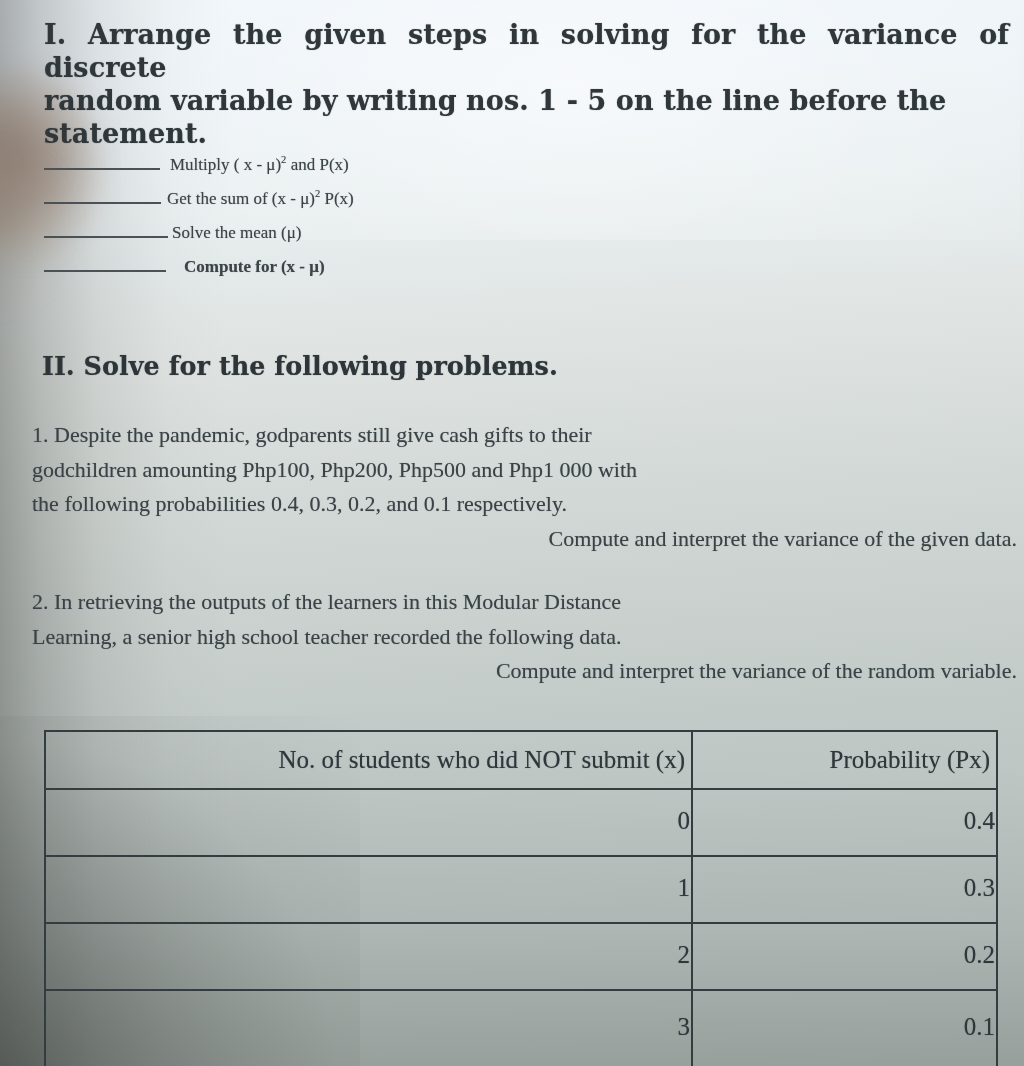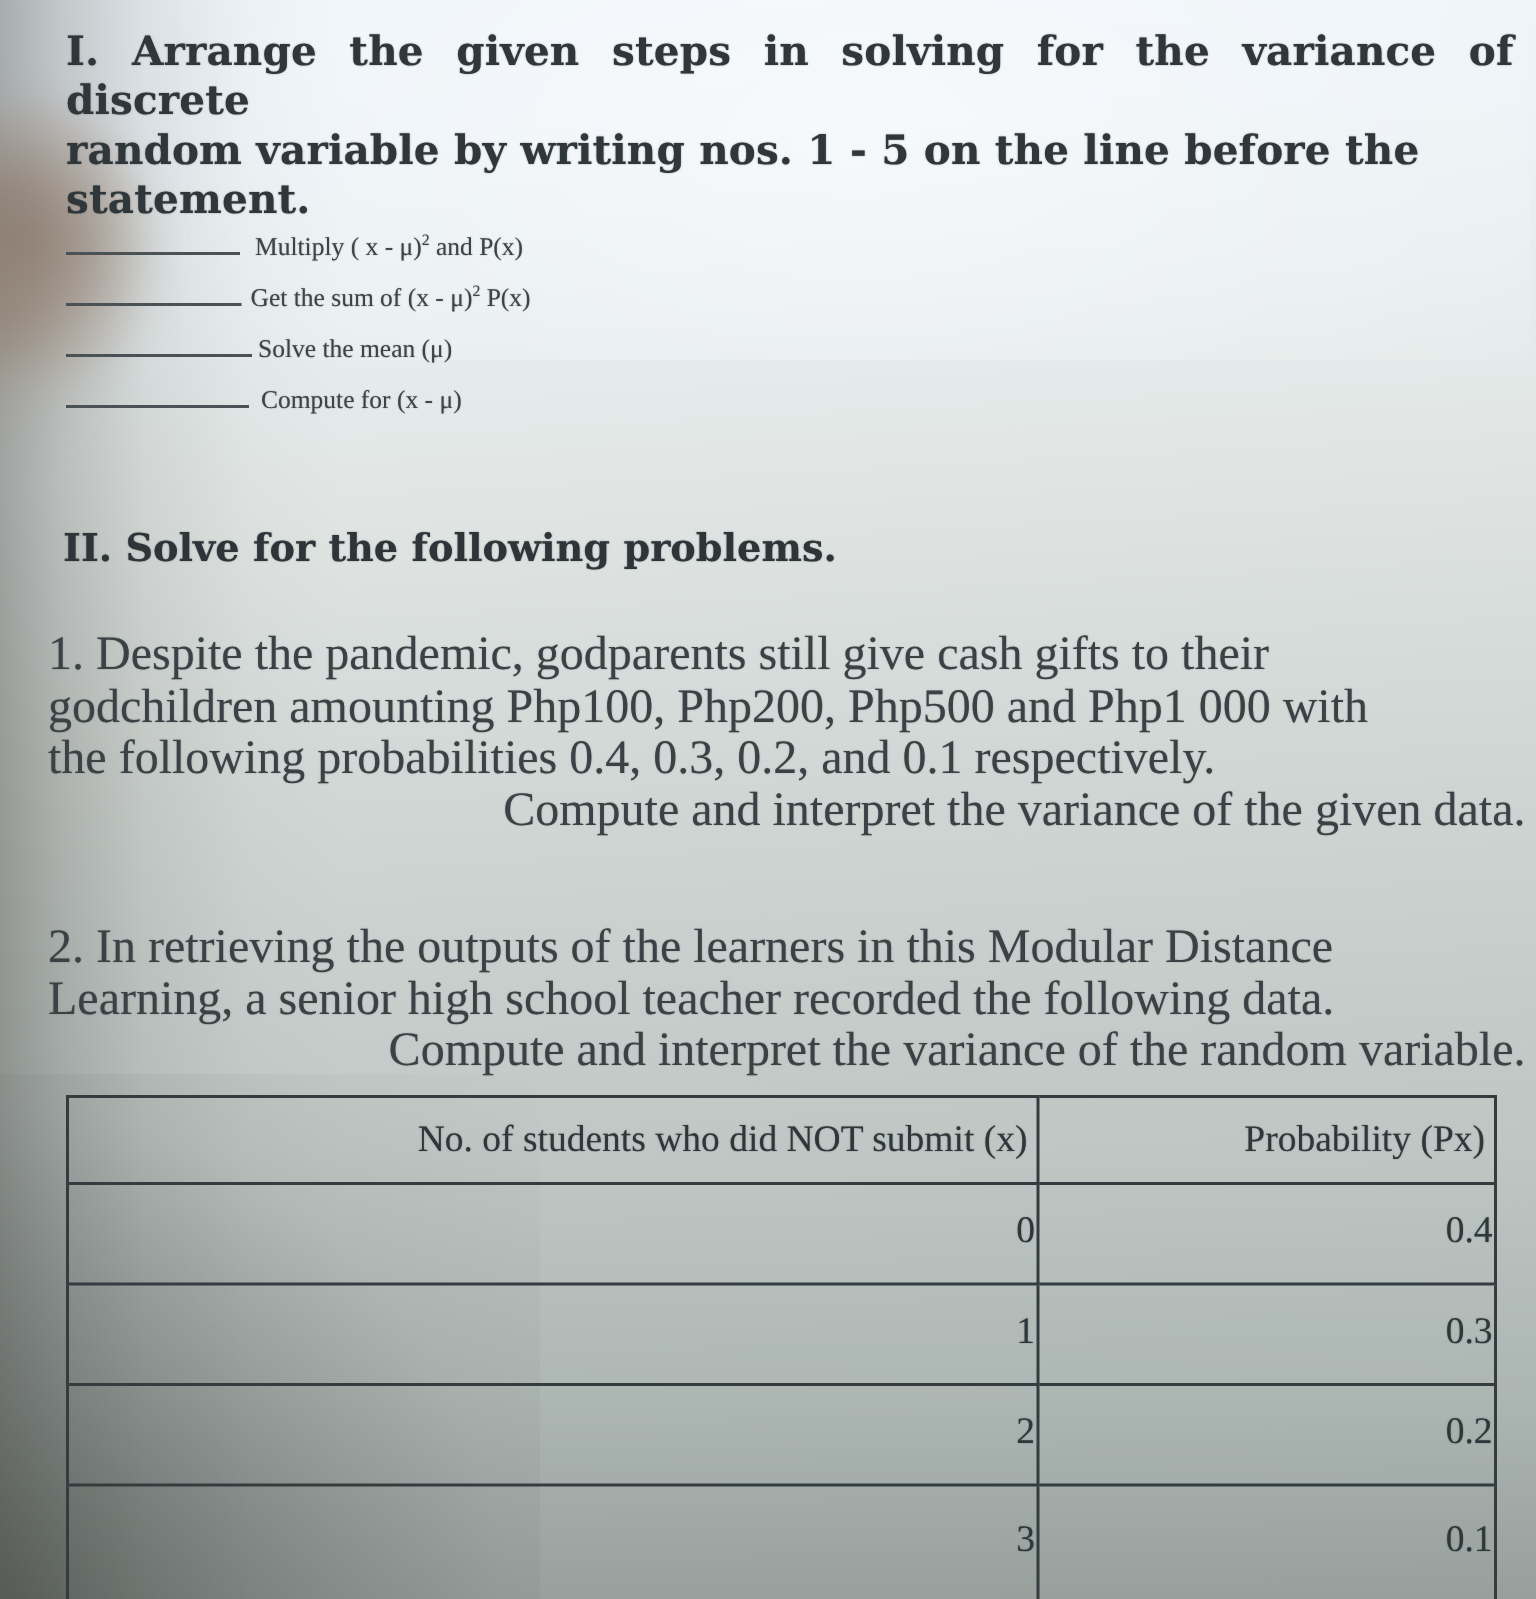--- a/index.html
+++ b/index.html
@@ -169,29 +169,29 @@
     line-height: 33px;
     color: #2e3539;
     text-shadow: 0 0 1.1px rgba(46,53,57,0.55);
   }
 
   .problem {
     position: absolute;
     left: 32px;
     width: 985px;
     font-family: "Liberation Serif", "DejaVu Serif", serif;
-    font-size: 32px;
+    font-size: 22px;
     line-height: 34.5px;
     text-align: justify;
     color: #3a4246;
     text-shadow: 0 0 1px rgba(58,66,70,0.42);
   }
   .problem .lastline { text-align: right; }
   #problem-1 { top: 418px; }
-  #problem-2 { top: 585px; margin-top: 28px; }
+  #problem-2 { top: 585px; }
 
   
   #data-table {
     position: absolute;
     left: 44px;
     top: 730px;
     width: 952px;
     border-collapse: collapse;
     table-layout: fixed;
     font-family: "Liberation Serif", "DejaVu Serif", serif;
@@ -237,21 +237,21 @@
     <div class="instruction">
       <div>I. Arrange the given steps in solving for the variance of discrete</div>
       <div>random variable by writing nos. 1 - 5 on the line before the</div>
       <div class="lastline">statement.</div>
     </div>
 
     <div id="steps">
         <div class="step"><span class="blank" style="width: 116px;"></span><span class="step-text" style="margin-left: 6px;">Multiply ( x - μ)<sup class="sq">2</sup> and P(x)</span></div>
         <div class="step"><span class="blank" style="width: 117px;"></span><span class="step-text" style="margin-left: 2px;">Get the sum of (x - μ)<sup class="sq">2</sup> P(x)</span></div>
         <div class="step"><span class="blank" style="width: 124px;"></span><span class="step-text" style="margin-left: 0px;">Solve the mean (μ)</span></div>
-        <div class="step"><span class="blank" style="width: 122px;"></span><span class="step-text" style="margin-left: 4px;">Compute for (x - μ)</span></div>
+        <div class="step"><span class="blank" style="width: 122px;"></span><span class="step-text" style="margin-left: 14px; font-weight: bold;">Compute for (x - μ)</span></div>
       </div>
 
     <div class="heading2">II. Solve for the following problems.</div>
 
     <div class="problem" id="problem-1">
       <div>1. Despite the pandemic, godparents still give cash gifts to their</div>
       <div>godchildren amounting Php100, Php200, Php500 and Php1 000 with</div>
       <div>the following probabilities 0.4, 0.3, 0.2, and 0.1 respectively.</div>
       <div class="lastline">Compute and interpret the variance of the given data.</div>
     </div>

